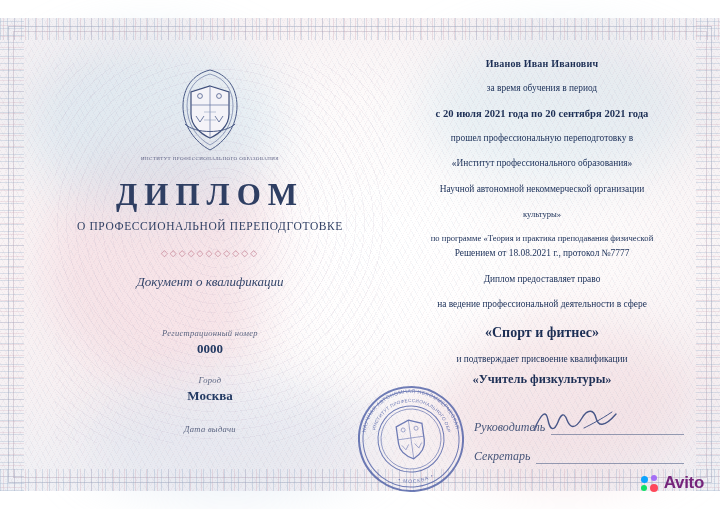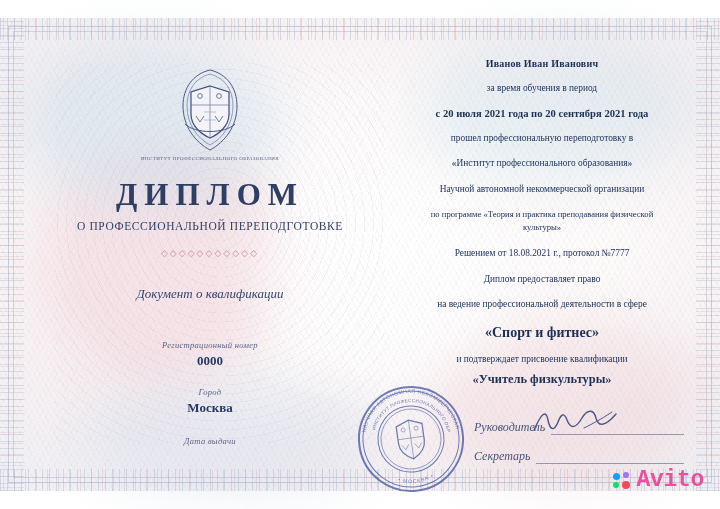--- a/index.html
+++ b/index.html
@@ -151,21 +151,21 @@
   }
 
   .diamonds {
     margin-top: 16px;
     font-size: 9px;
     letter-spacing: 2px;
     color: #c98a9b;
   }
 
   .qual-line {
-    margin-top: 28px;
+    margin-top: 16px;
     font-size: 13px;
     font-style: italic;
     color: #33456a;
   }
 
   .field-label {
     font-size: 8.5px;
     font-style: italic;
     color: #5a6480;
     letter-spacing: .3px;
@@ -286,24 +286,24 @@
   .avito-dots i {
     position: absolute;
     border-radius: 50%;
     display: block;
   }
   .avito-dots i.d1 { left: 0;   top: 1px;  width: 7px; height: 7px; background: #00a0ff; }
   .avito-dots i.d2 { left: 10px;top: 0;    width: 6px; height: 6px; background: #a169f7; }
   .avito-dots i.d3 { left: 0;   top: 10px; width: 6px; height: 6px; background: #04e061; }
   .avito-dots i.d4 { left: 9px; top: 9px;  width: 8px; height: 8px; background: #ff4053; }
   .avito-word {
-    font-family: Liberation Mono, monospace;
-    font-size: 23px;
-    font-weight: 700;
-    color: #ec4899;
+    font-family: Liberation Sans, sans-serif;
+    font-size: 17px;
+    font-weight: 700;
+    color: #701a75;
     letter-spacing: -.3px;
   }
 </style>
 </head>
 <body>
 
 <div class="screenshot">
 
   <div class="diploma">
 
@@ -375,22 +375,22 @@
       <div class="r-line">за время обучения в период</div>
 
       <div class="r-strong">с 20 июля 2021 года по 20 сентября 2021 года</div>
 
       <div class="r-line">прошел профессиональную переподготовку в</div>
 
       <div class="r-line">«Институт профессионального образования»</div>
 
       <div class="r-line">Научной автономной некоммерческой организации</div>
 
+      <div class="r-line small">культуры»</div>
       <div class="r-line small" style="margin-bottom:2px;">по программе «Теория и практика преподавания физической</div>
-      <div class="r-line small">культуры»</div>
 
       <div class="r-line">Решением от 18.08.2021 г., протокол №7777</div>
 
       <div class="r-line">Диплом предоставляет право</div>
 
       <div class="r-line">на ведение профессиональной деятельности в сфере</div>
 
       <div class="r-big">«Спорт и фитнес»</div>
 
       <div class="r-line" style="margin-bottom:6px;">и подтверждает присвоение квалификации</div>

